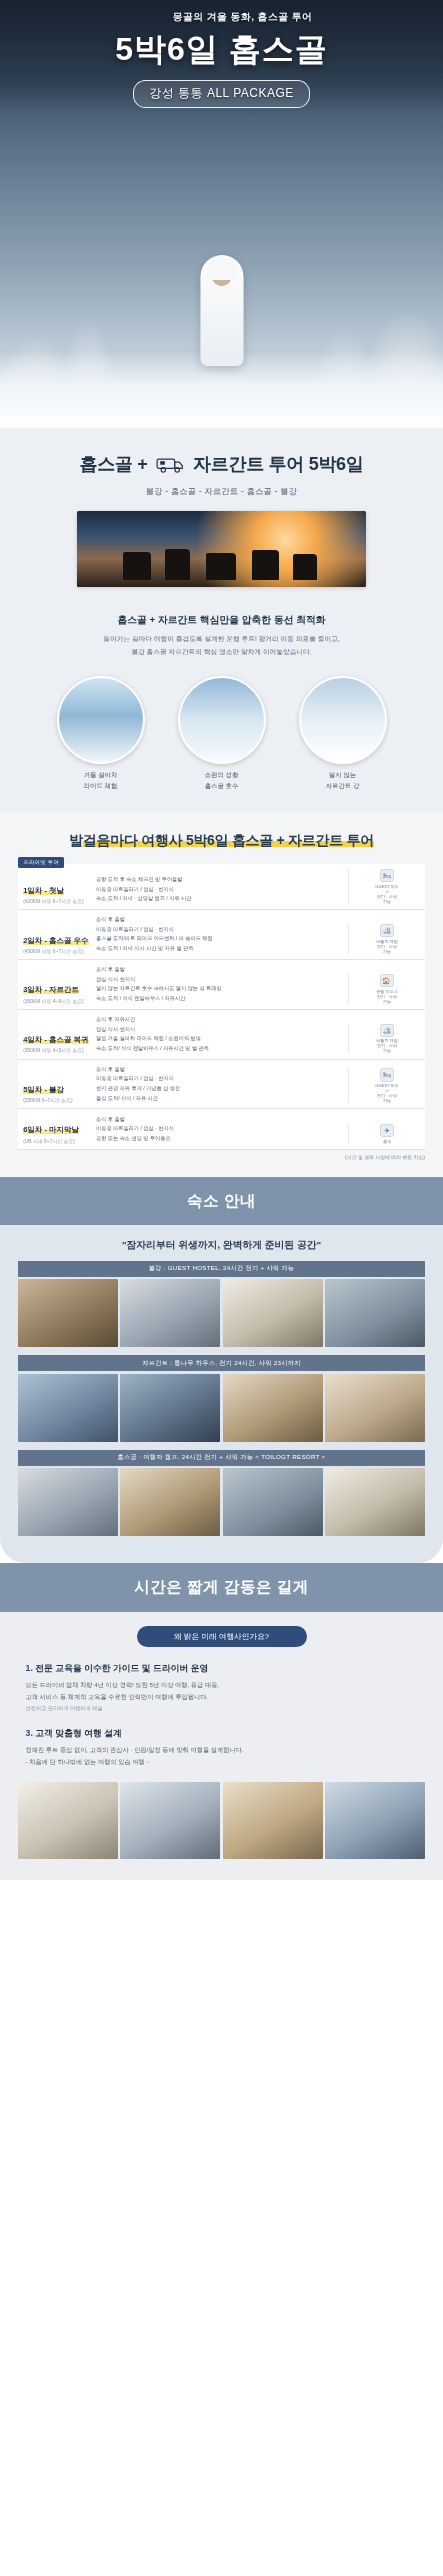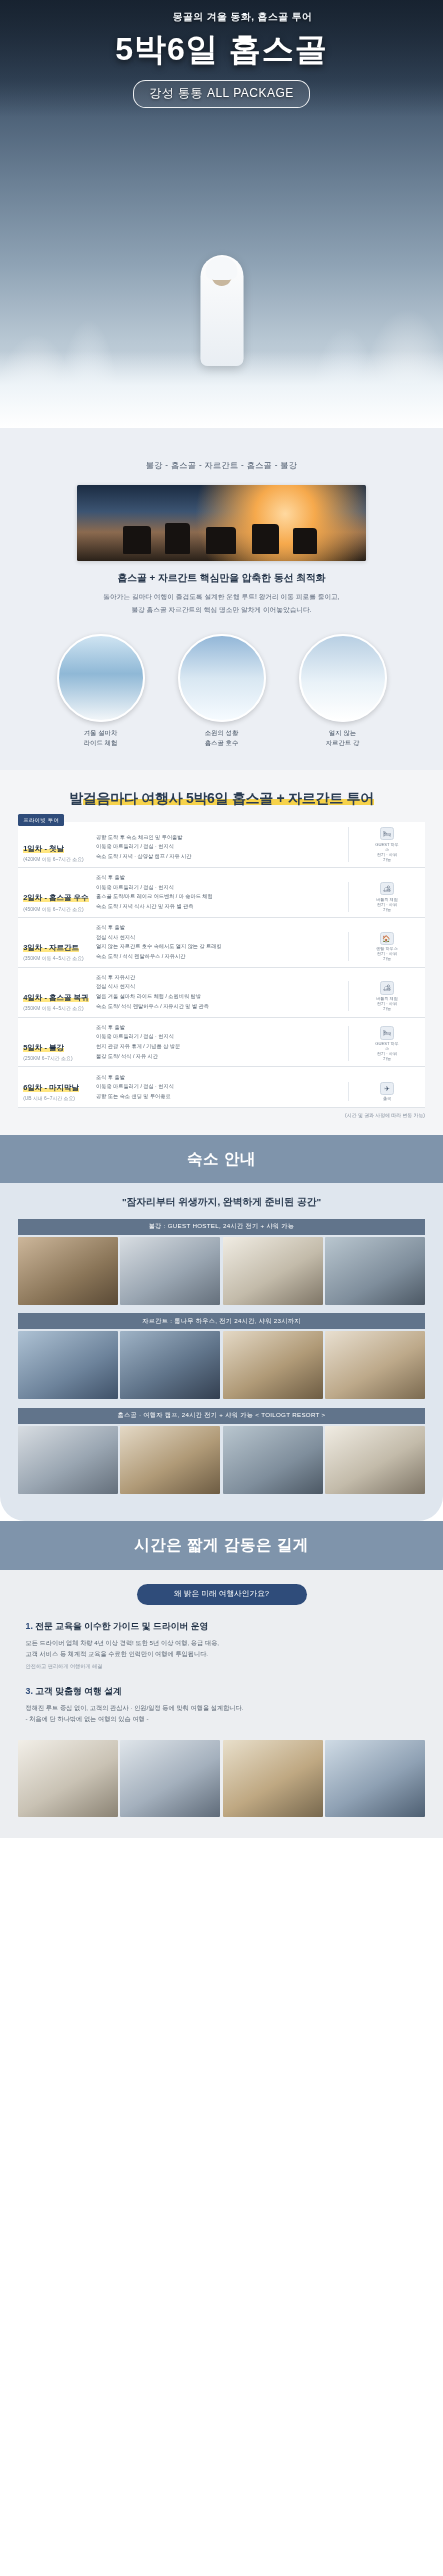--- a/index.html
+++ b/index.html
@@ -125,21 +125,21 @@
     overflow: hidden;
     box-shadow: 0 1px 4.1px rgba(0,0,0,0.16);
   }
   .tour-photo .hsil { position: absolute; bottom: 6.2px; background: #161210; border-radius: 2.1px 4.1px 1px 1px; }
   .tour-photo .h1 { left: 46px; width: 28px; height: 28px; }
   .tour-photo .h2 { left: 88px; width: 25px; height: 31px; }
   .tour-photo .h3 { left: 129px; width: 30px; height: 27px; }
   .tour-photo .h4 { left: 175px; width: 27px; height: 30px; }
   .tour-photo .h5 { left: 216px; width: 24px; height: 26px; }
   .tour-sub {
-    margin-top: 11px;
+    margin-top: 27px;
     font-size: 9.8px;
     font-weight: bold;
     color: #26364a;
   }
   .tour-desc {
     margin-top: 6.2px;
     font-size: 6.7px;
     line-height: 1.9;
     color: #5a6779;
   }
@@ -309,20 +309,33 @@
     <div class="snowground"></div>
     <div class="figure"></div>
     <div class="hero-top-band">
       <div class="hero-kicker">몽골의 겨울 동화, 홉스골 투어</div>
       <div class="hero-title">5박6일 홉스골</div>
       <div class="hero-badge">강성 통통 ALL PACKAGE</div>
     </div>
   </section>
 
   <section class="sec-tour">
+    <div class="tour-head">
+      <span>홉스골 +</span>
+      <span class="truck">
+        <svg width="28" height="17.5" viewBox="0 0 54 34">
+          <rect x="2" y="6" width="34" height="18" rx="3" fill="none" stroke="#26364a" stroke-width="2.4"></rect>
+          <path d="M36 12h9l6 7v5H36z" fill="none" stroke="#26364a" stroke-width="2.4"></path>
+          <circle cx="14" cy="27" r="4.2" fill="none" stroke="#26364a" stroke-width="2.4"></circle>
+          <circle cx="41" cy="27" r="4.2" fill="none" stroke="#26364a" stroke-width="2.4"></circle>
+          <rect x="8" y="10" width="9" height="7" fill="#26364a"></rect>
+        </svg>
+      </span>
+      <span>자르간트 투어 5박6일</span>
+    </div>
     <div class="tour-route">불강 - 홉스골 - 자르간트 - 홉스골 - 불강</div>
 
     <div class="tour-photo">
       <div class="hsil h1"></div>
         <div class="hsil h2"></div>
         <div class="hsil h3"></div>
       <div class="hsil h4"></div>
         <div class="hsil h5"></div>
     </div>
 

